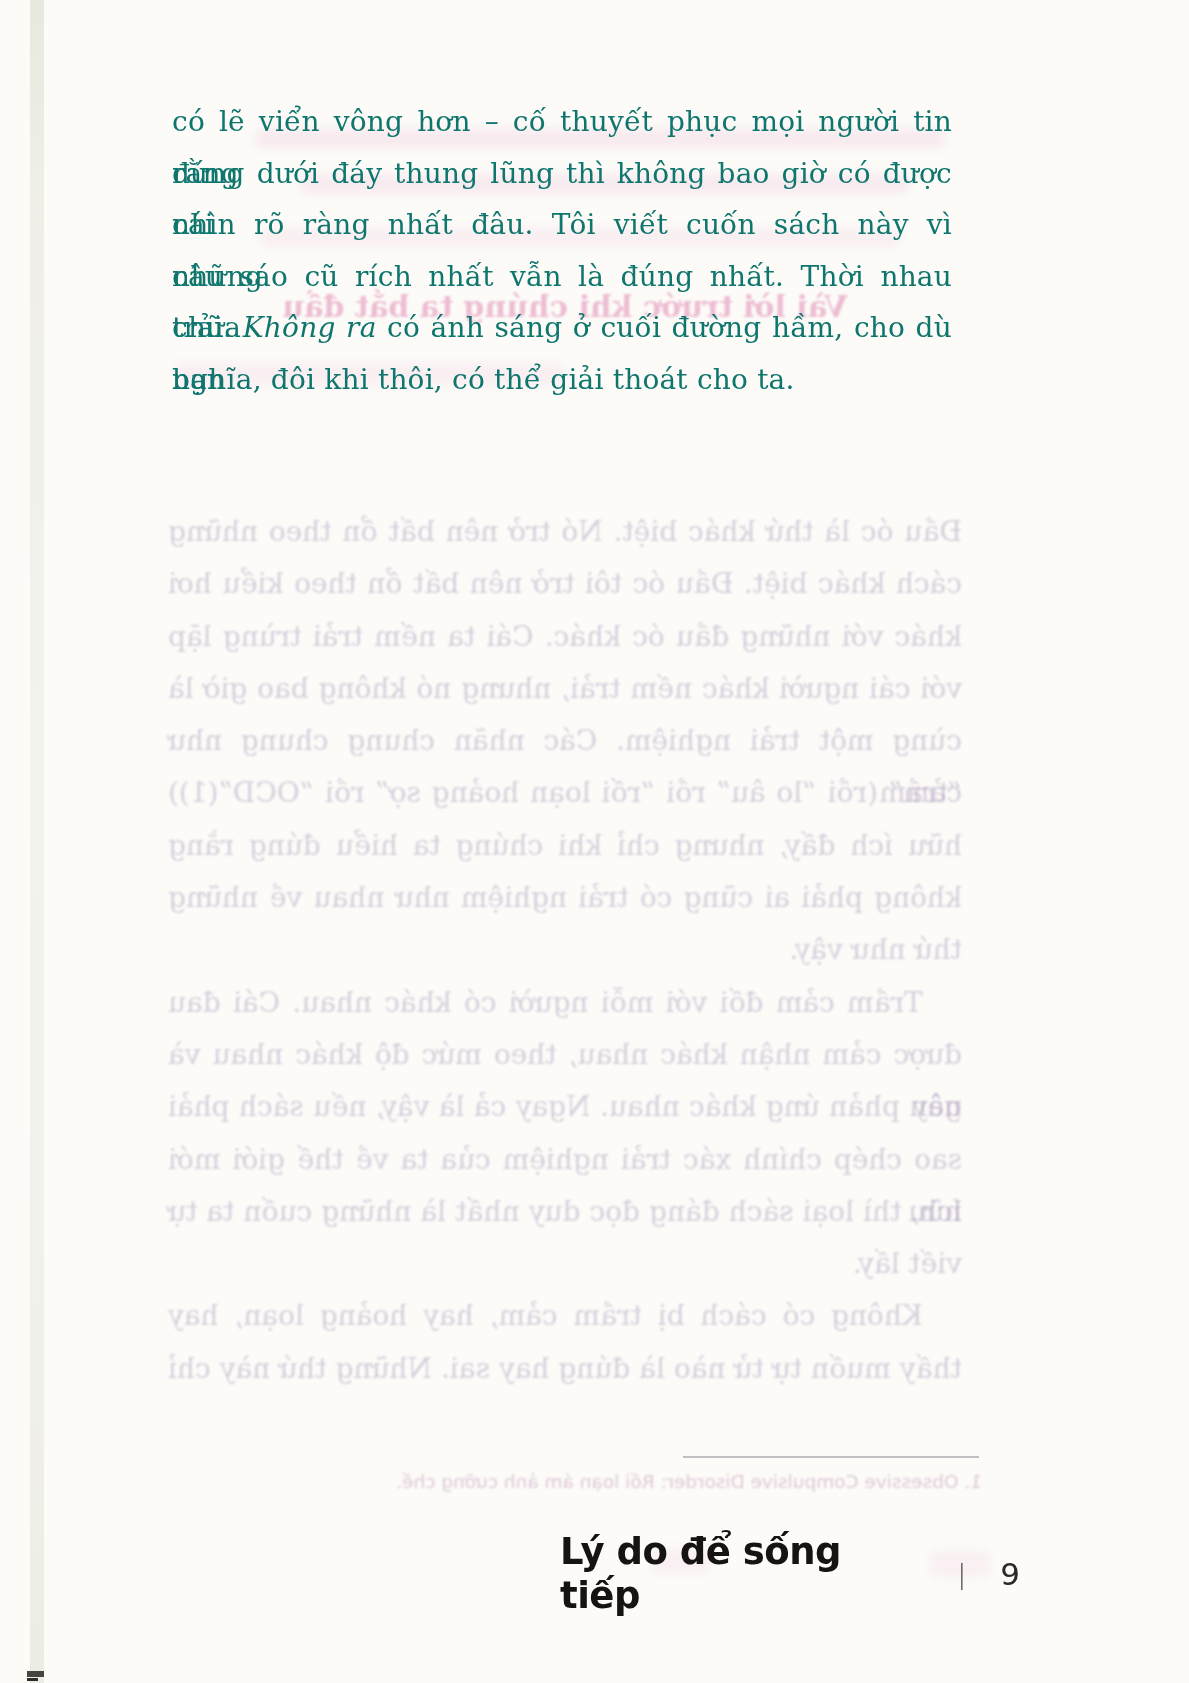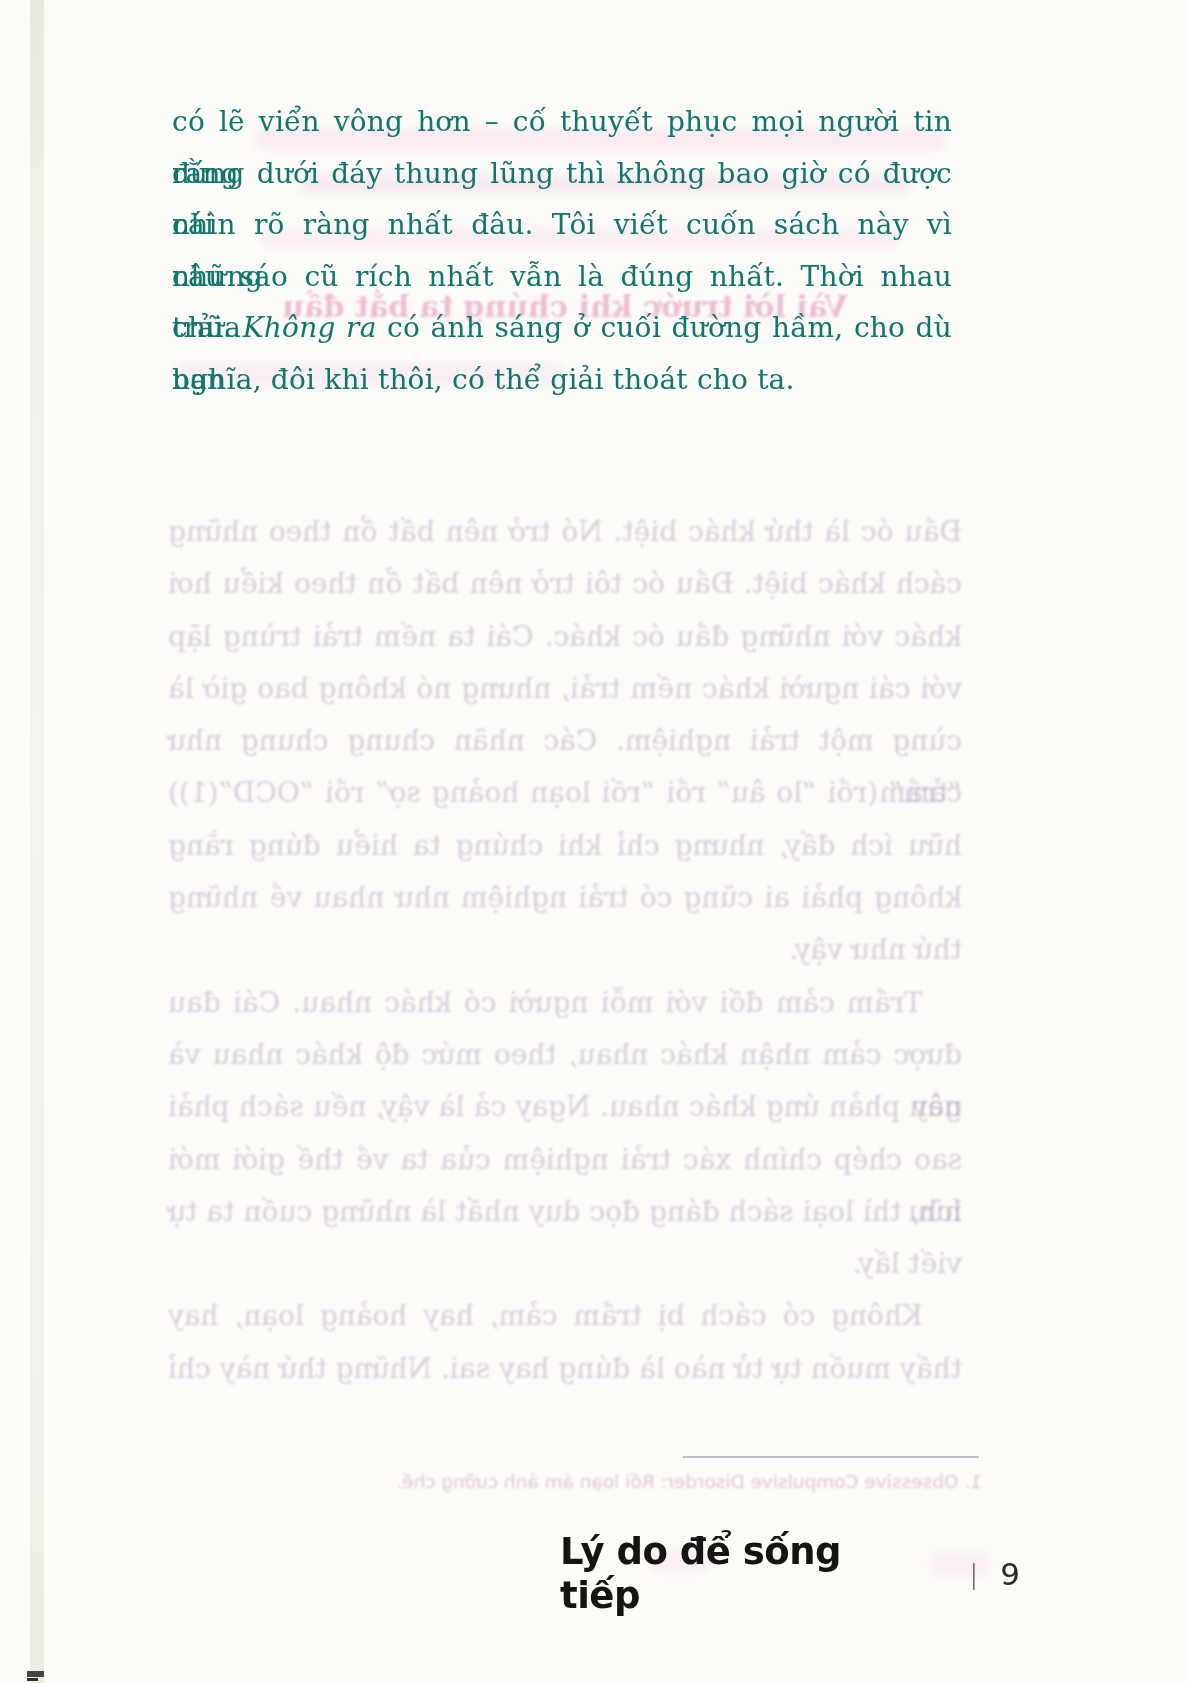--- a/index.html
+++ b/index.html
@@ -81,21 +81,21 @@
   .sm1{left:255px;top:128px;width:690px;height:21px;}
   .sm2{left:300px;top:174px;width:610px;height:20px;}
   .sm3{left:260px;top:228px;width:640px;height:19px;opacity:.8;}
   .sm4{left:175px;top:363px;width:390px;height:22px;opacity:.8;}
   .sm5{left:650px;top:1548px;width:60px;height:26px;opacity:.7;}
   .sm6{left:930px;top:1550px;width:60px;height:28px;opacity:.7;}
 
   
   .footer{
     position:absolute;left:560px;top:1530px;width:460px;
-    display:flex;align-items:center;justify-content:flex-end;gap:0;
+    display:flex;align-items:center;justify-content:flex-end;gap:12px;
   }
   .footer-title{
     font-family:"DejaVu Sans","Liberation Sans",sans-serif;
     font-weight:bold;font-size:37px;color:#161412;
     letter-spacing:-.5px;
     transform:scaleY(1.02);
   }
   .footer-sep{
     font-family:"DejaVu Sans","Liberation Sans",sans-serif;
     font-size:27px;color:#4c4a48;margin:0 22px 0 40px;font-weight:300;

